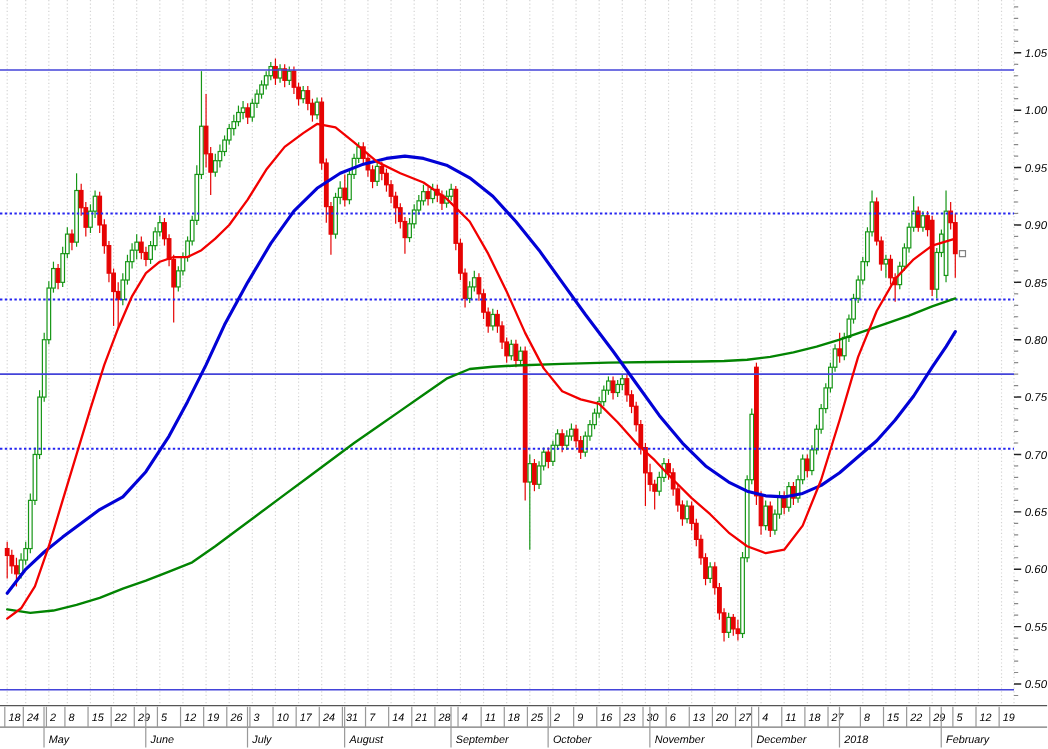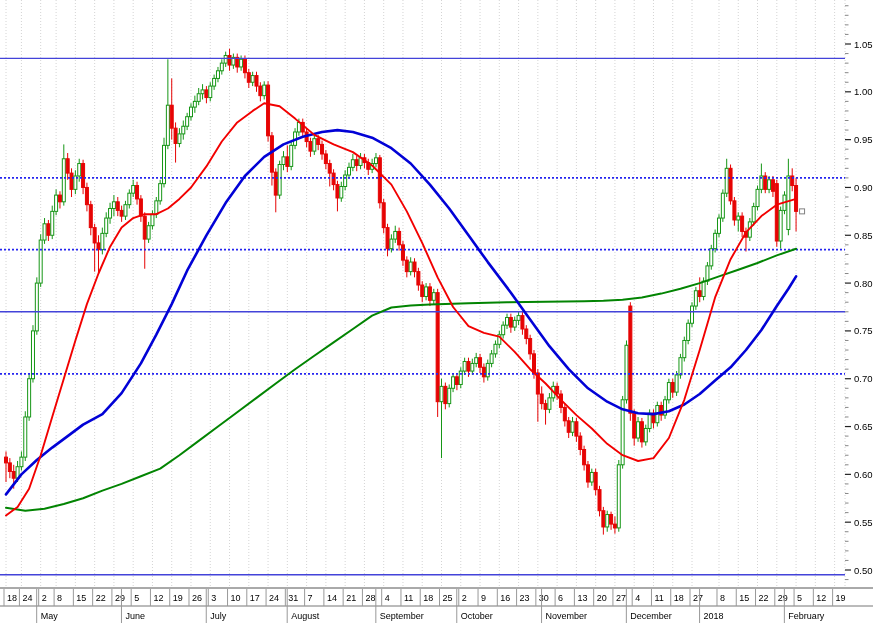--- a/index.html
+++ b/index.html
@@ -1,17 +1,17 @@
 <!DOCTYPE html>
 <html><head>
 <meta charset="utf-8">
 <style>
   html,body{margin:0;padding:0;background:#fff;}
   #window{position:relative;width:873px;height:624px;background:#ffffff;overflow:hidden;
-          font-family:"Liberation Sans",sans-serif;}
+          font-family:"Liberation Sans",sans-serif;font-style:italic;}
   #chart-title{position:absolute;top:4px;left:323px;font-size:10px;color:#000;white-space:nowrap;}
   svg{position:absolute;top:0;left:0;}
   text{font-family:"Liberation Sans",sans-serif;}
 </style>
 </head>
 <body>
 
 <div id="window">
   <div id="chart-title">EUROB (0.87000, 0.89500, 0.85400, 0.87500, -0.03500)</div>
   <svg id="chart-svg" width="873" height="624" viewBox="0 0 873 624">

